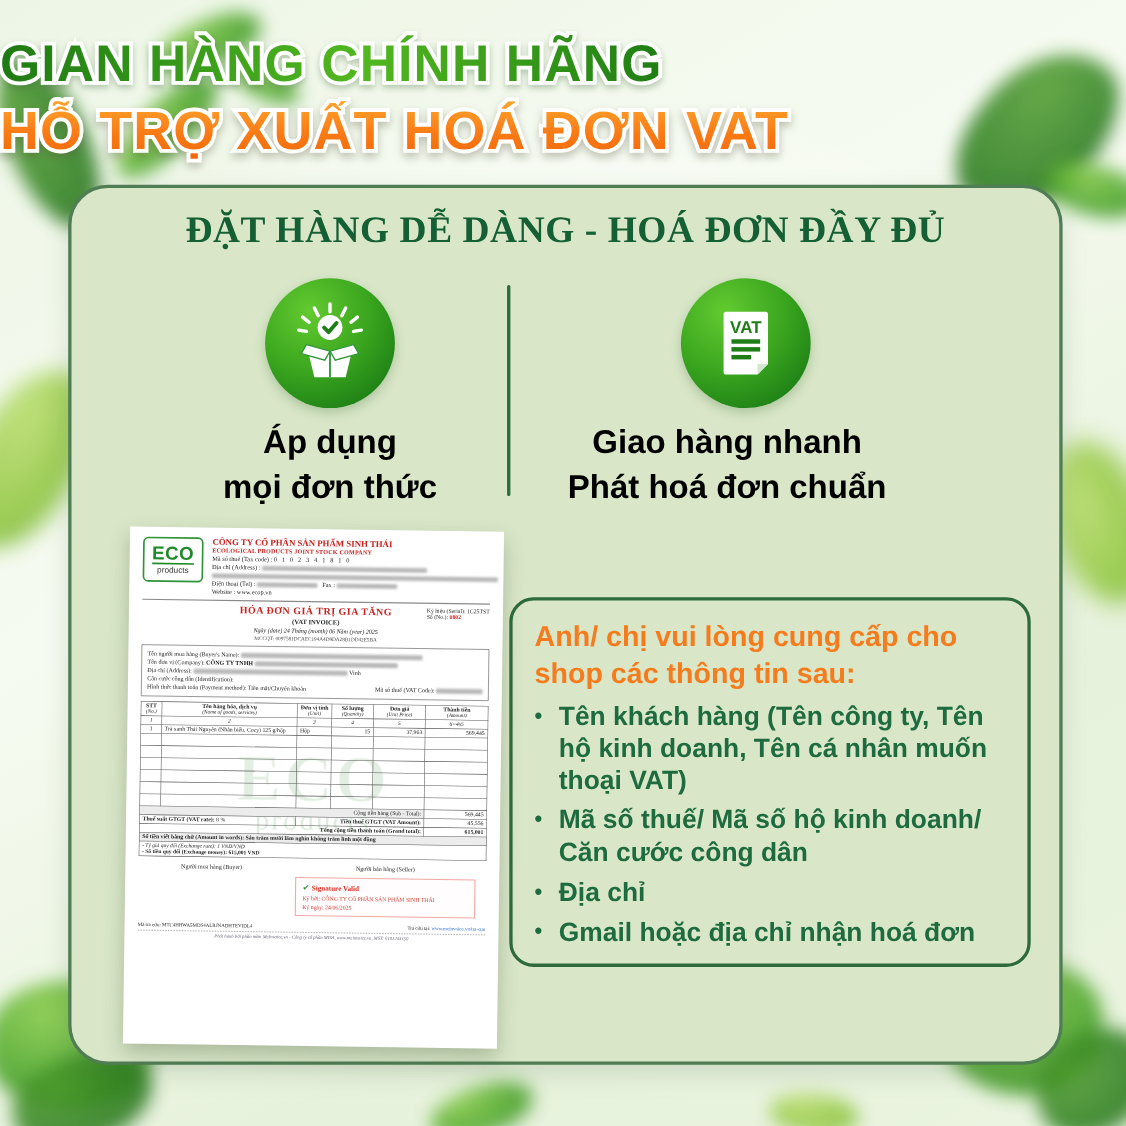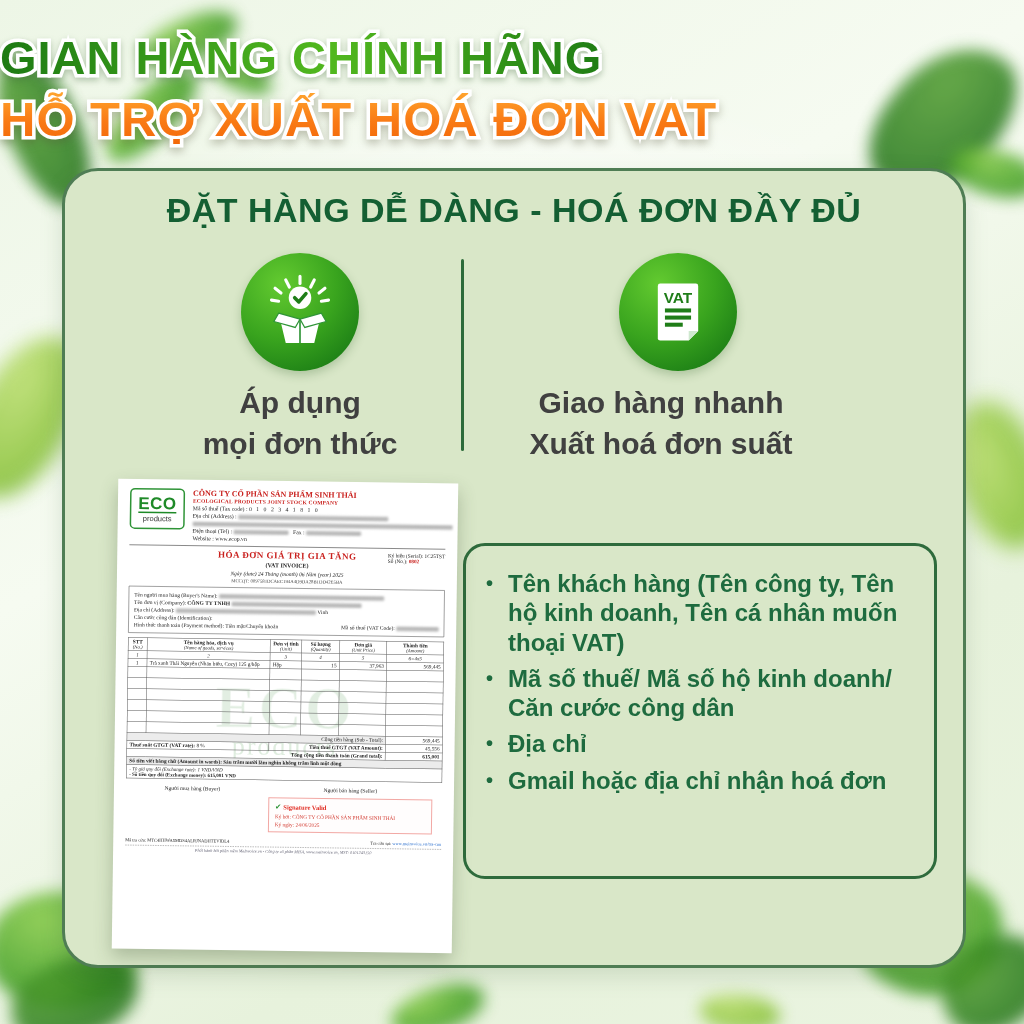--- a/index.html
+++ b/index.html
@@ -27,27 +27,27 @@
       -webkit-background-clip:text;background-clip:text;color:transparent;}
   .hdr2{font-size:49px;letter-spacing:1px;margin-top:6px;filter:drop-shadow(0 4px 4px rgba(90,90,60,.35));}
   .hdr2 .fill{background:linear-gradient(180deg,#ffa42d 0%,#f97a15 55%,#f26708 100%);
       -webkit-background-clip:text;background-clip:text;color:transparent;}
 
   
   .card{position:absolute;left:62px;top:168px;width:898px;height:794px;
     background:#d9e7c8;border:3px solid #4f7d54;border-radius:36px;z-index:2;
     box-shadow:0 8px 22px rgba(80,110,70,.18);}
   .card-title{position:absolute;left:0;top:20px;width:100%;text-align:center;
-    font-size:34px;font-weight:bold;color:#145f33;letter-spacing:.5px;}
+    font-size:34px;font-weight:bold;color:#145f33;letter-spacing:.5px;font-family:Liberation Serif, serif;}
   .feat-circle{position:absolute;width:118px;height:118px;border-radius:50%;
     background:radial-gradient(circle at 34% 26%, #63ca30 0%, #39a41e 48%, #0f6d12 100%);
     display:flex;align-items:center;justify-content:center;
     box-shadow:0 4px 10px rgba(40,90,30,.25);}
   .feat-caption{position:absolute;text-align:center;font-size:30px;font-weight:bold;
-    color:#404040;line-height:1.35;}
+    color:#000000;line-height:1.35;}
   .v-divider{position:absolute;left:396px;top:88px;width:3px;height:192px;background:#2c6b3a;border-radius:2px;}
 
   
   .info-box{position:absolute;left:398px;top:372px;width:474px;height:336px;box-sizing:border-box;
     border:3px solid #2e6b3c;border-radius:22px;padding:16px 20px 10px 20px;}
   .info-title{color:#f57b1d;font-weight:bold;font-size:26px;line-height:1.3;}
   .bullet-row{display:flex;margin-top:7px;color:#1e6b3f;font-weight:600;font-size:24px;line-height:1.22;}
   .bullet-dot{width:22px;flex:none;font-size:20px;padding-top:2px;color:#1e6b3f;}
 
   
@@ -168,24 +168,25 @@
       <path d="M17 8 h30 a2 2 0 0 1 2 2 v38 l-8 8 h-24 a2 2 0 0 1 -2 -2 v-44 a2 2 0 0 1 2 -2 z" fill="#ffffff"></path>
       <polygon points="49,48 41,48 41,56" fill="#cfe8cf"></polygon>
       <text x="32" y="24" text-anchor="middle" font-family="Liberation Sans, sans-serif" font-size="13" font-weight="bold" fill="#1f7d18">VAT</text>
       <rect x="21" y="29" width="22" height="3.4" fill="#1f7d18"></rect>
       <rect x="21" y="35" width="22" height="3.4" fill="#1f7d18"></rect>
       <rect x="21" y="41" width="15" height="3.4" fill="#1f7d18"></rect>
     </svg>
   </div>
   <div class="feat-caption" style="left:416px;top:212px;width:360px;">
     <div>Giao hàng nhanh</div>
-    <div>Xuất hoá đơn suất</div>
+    <div>Phát hoá đơn chuẩn</div>
   </div>
 
   <div class="info-box">
+    <div class="info-title">Anh/ chị vui lòng cung cấp cho shop các thông tin sau:</div>
     <div class="bullet-row">
       <span class="bullet-dot">•</span>
       <span>Tên khách hàng (Tên công ty, Tên hộ kinh doanh, Tên cá nhân muốn thoại VAT)</span>
     </div>
     <div class="bullet-row">
       <span class="bullet-dot">•</span>
       <span>Mã số thuế/ Mã số hộ kinh doanh/ Căn cước công dân</span>
     </div>
     <div class="bullet-row">
       <span class="bullet-dot">•</span>

